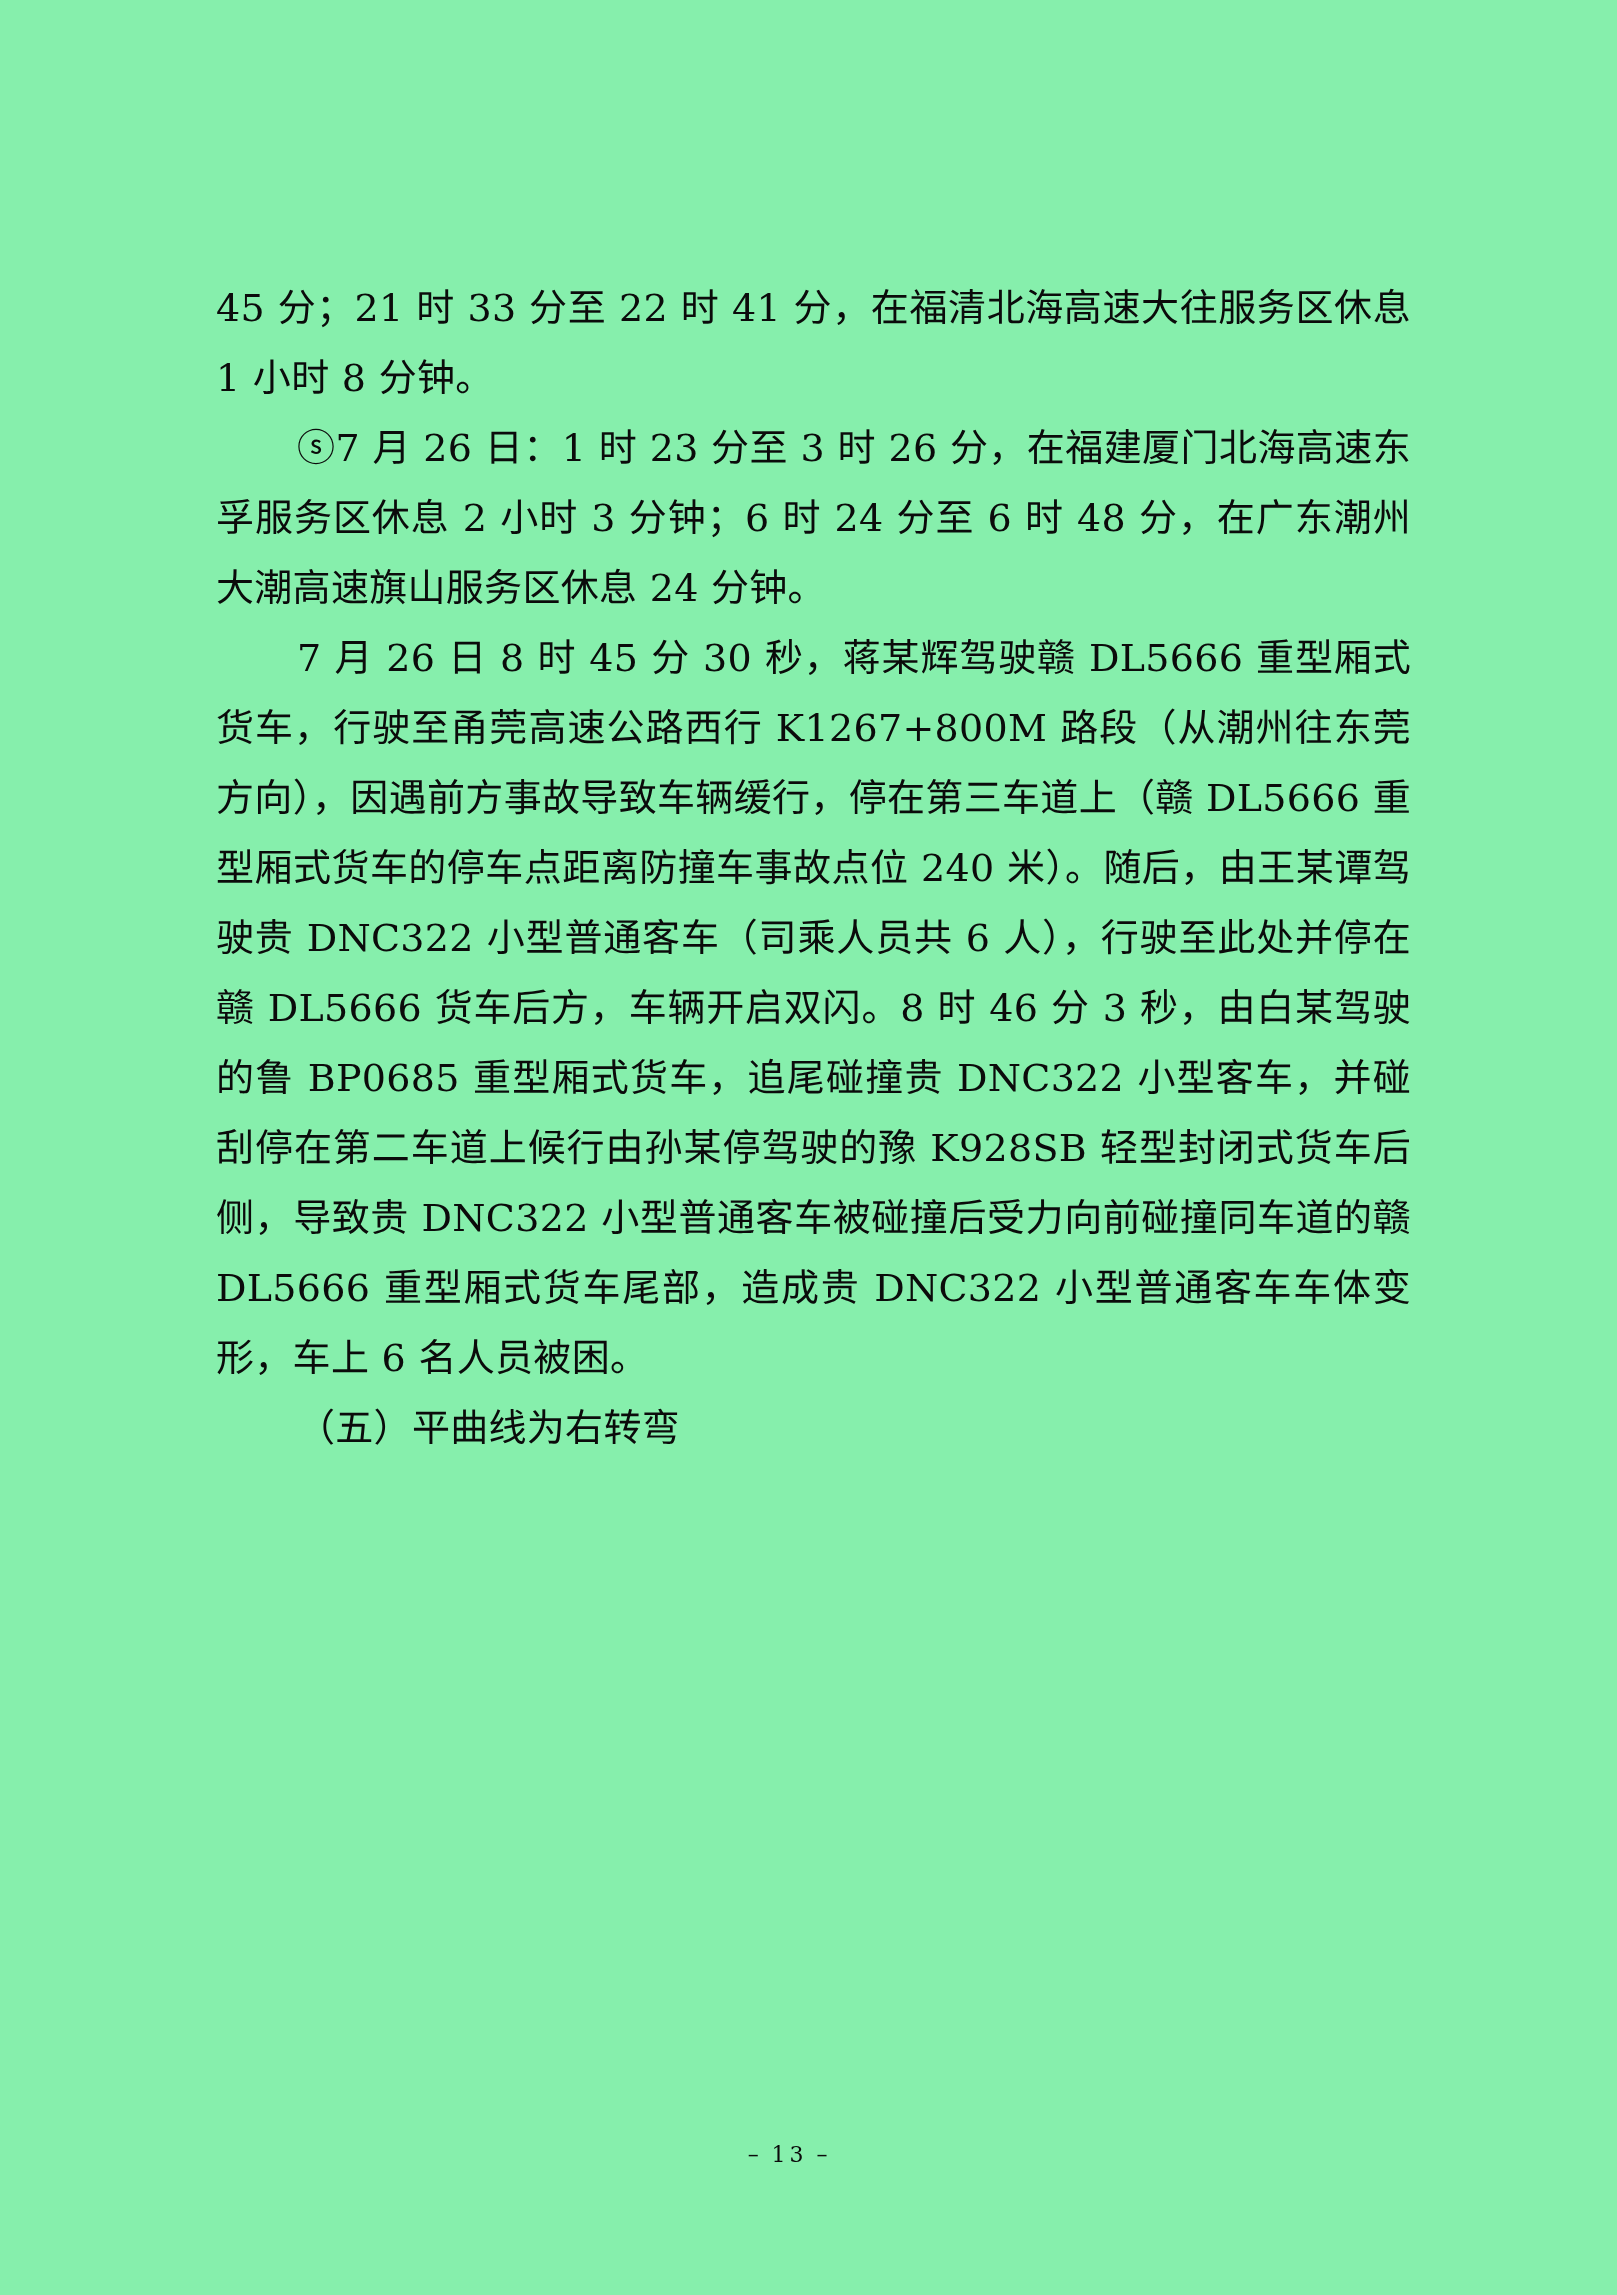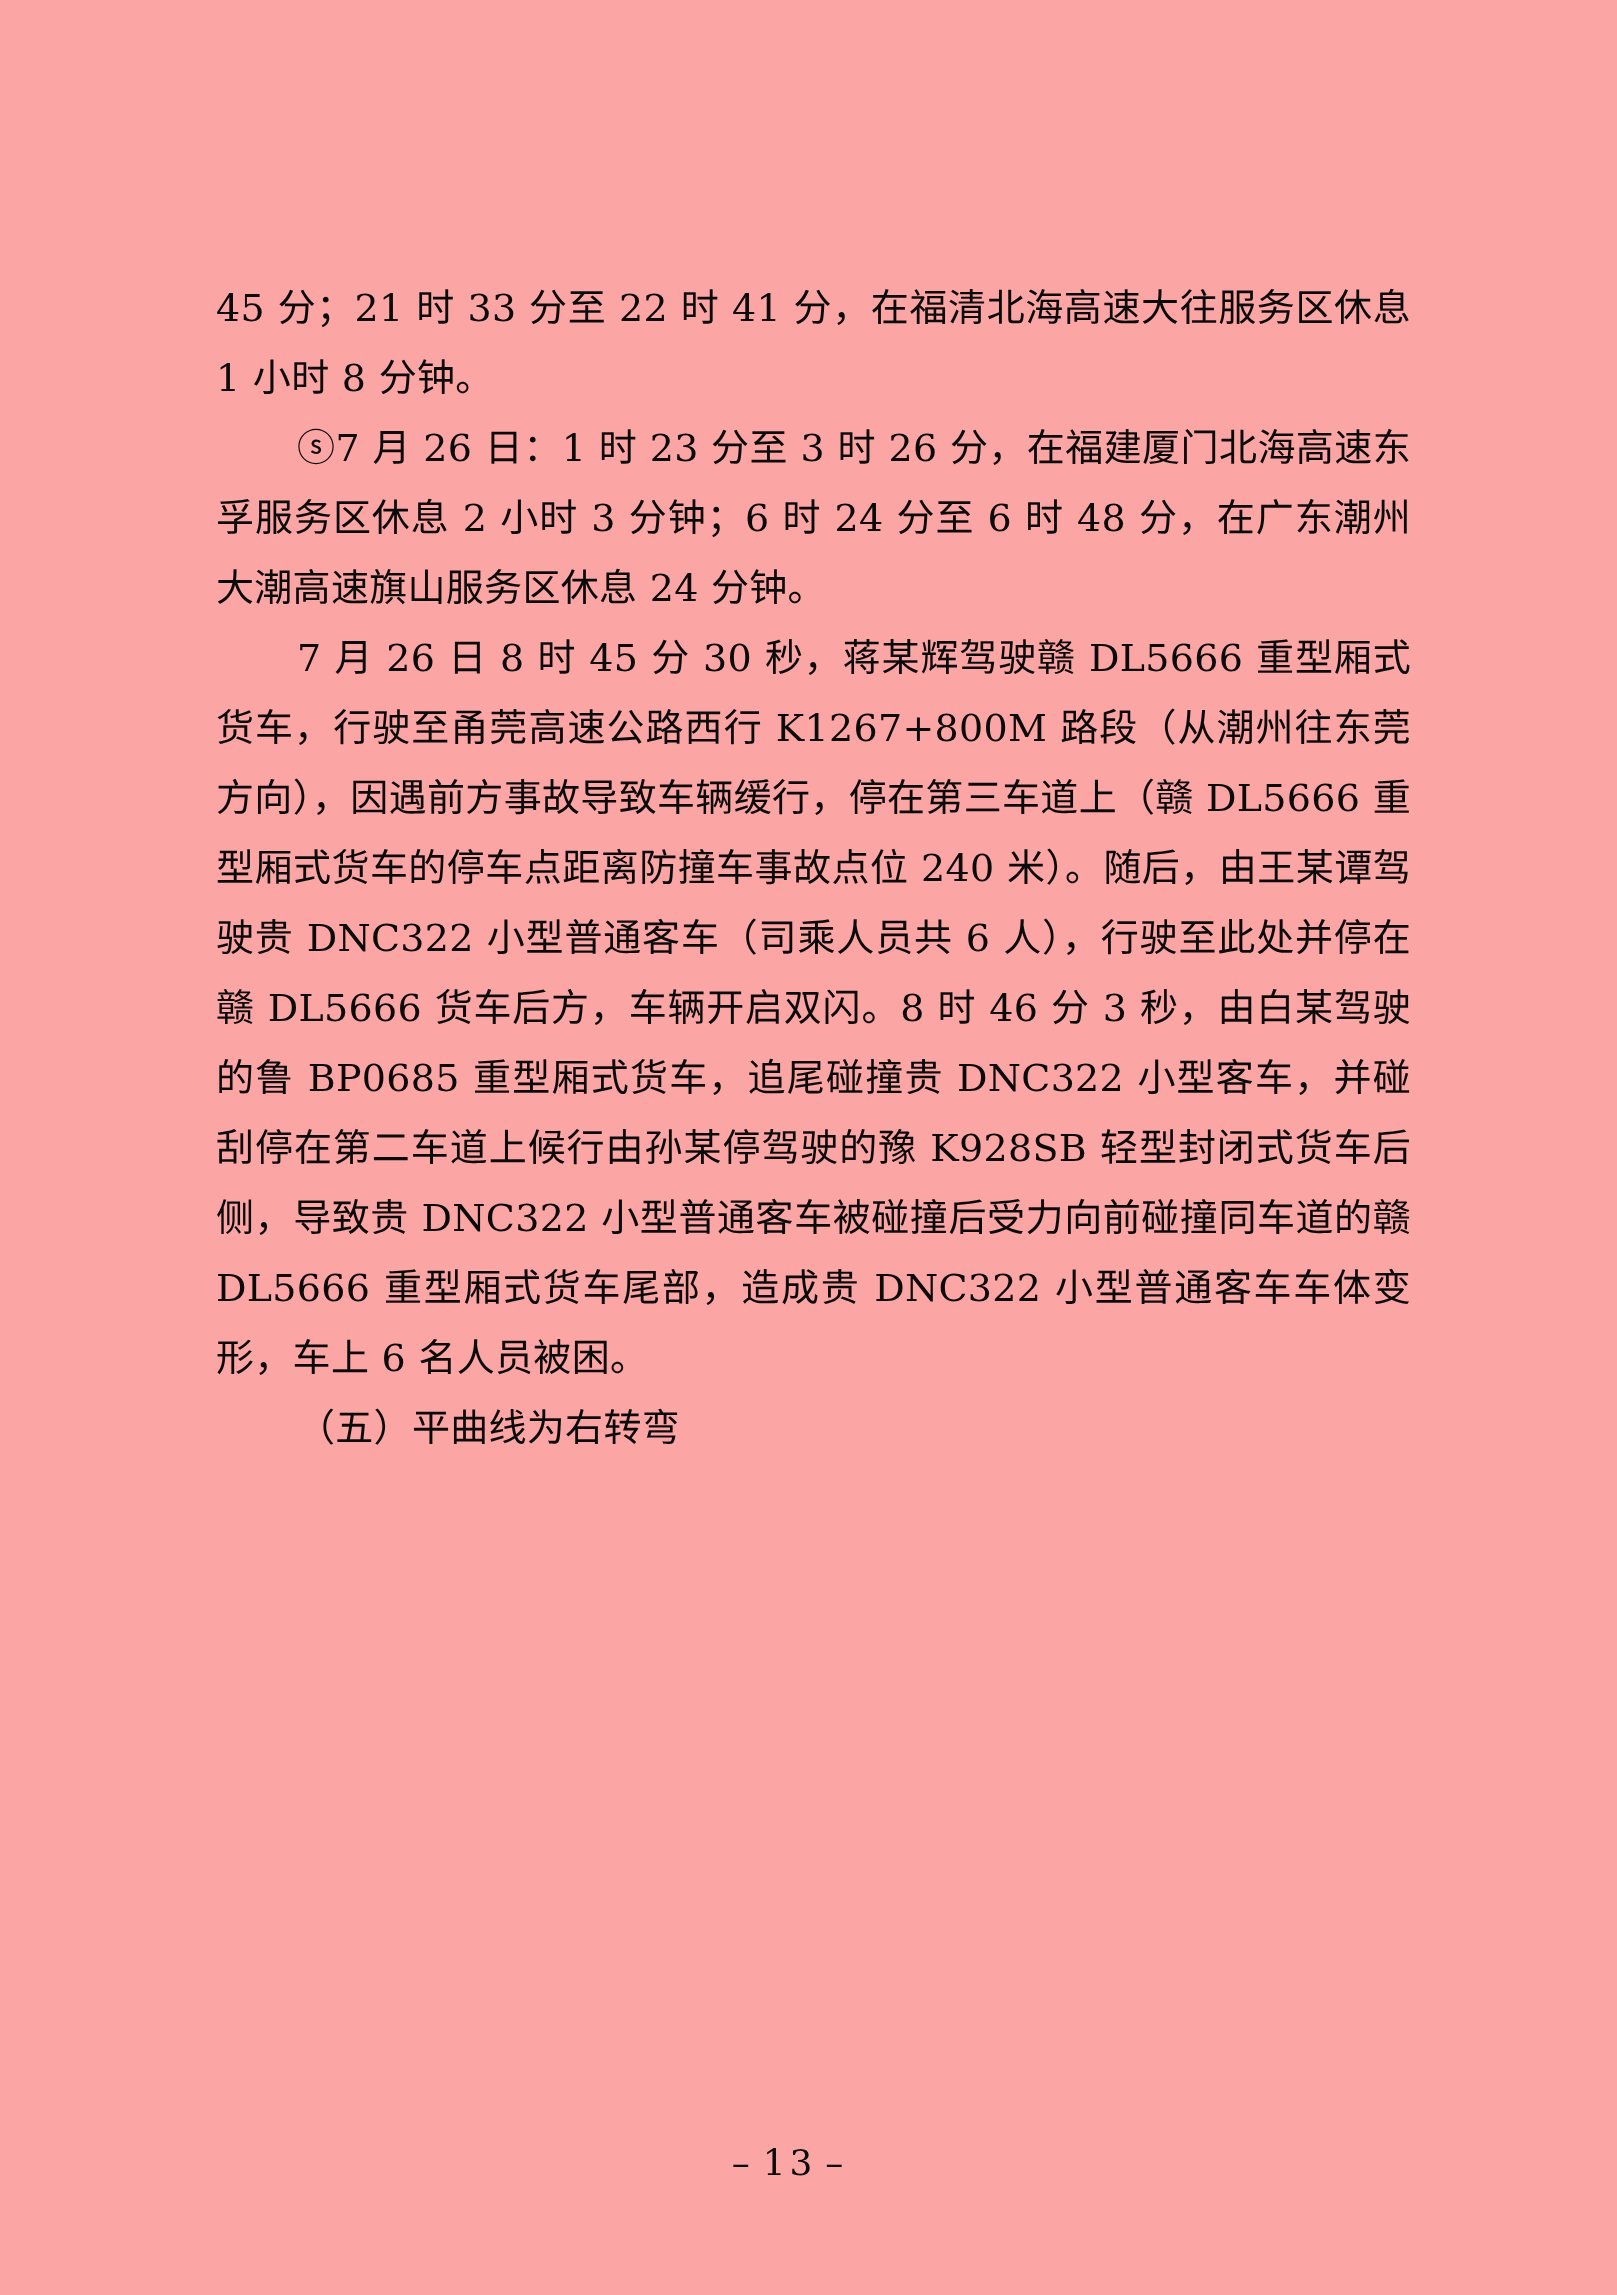--- a/index.html
+++ b/index.html
@@ -8,21 +8,21 @@
     padding: 0;
     background: #ffffff;
   }
   body {
     font-family: "DejaVu Serif", "Liberation Serif", serif;
   }
   .page {
     position: relative;
     width: 1618px;
     height: 2295px;
-    background: #fca5a5;
+    background: #86efac;
     overflow: hidden;
     box-sizing: border-box;
   }
   .content {
     position: absolute;
     left: 216px;
     top: 273px;
     width: 1195px;
   }
   
@@ -55,21 +55,21 @@
     text-indent: 81px;
     letter-spacing: 0px;
   }
   .page-number {
     position: absolute;
     left: 0;
     right: 0;
     top: 2142px;
     text-align: center;
     font-family: "DejaVu Serif", "Liberation Serif", serif;
-    font-size: 36px;
+    font-size: 22px;
     color: #0b0b0b;
     letter-spacing: 3.9px;
     padding-right: 39px;
   }
   .page-number .pn-dash {
     display: inline-block;
     padding: 0 9px;
   }
 </style>
 </head>

